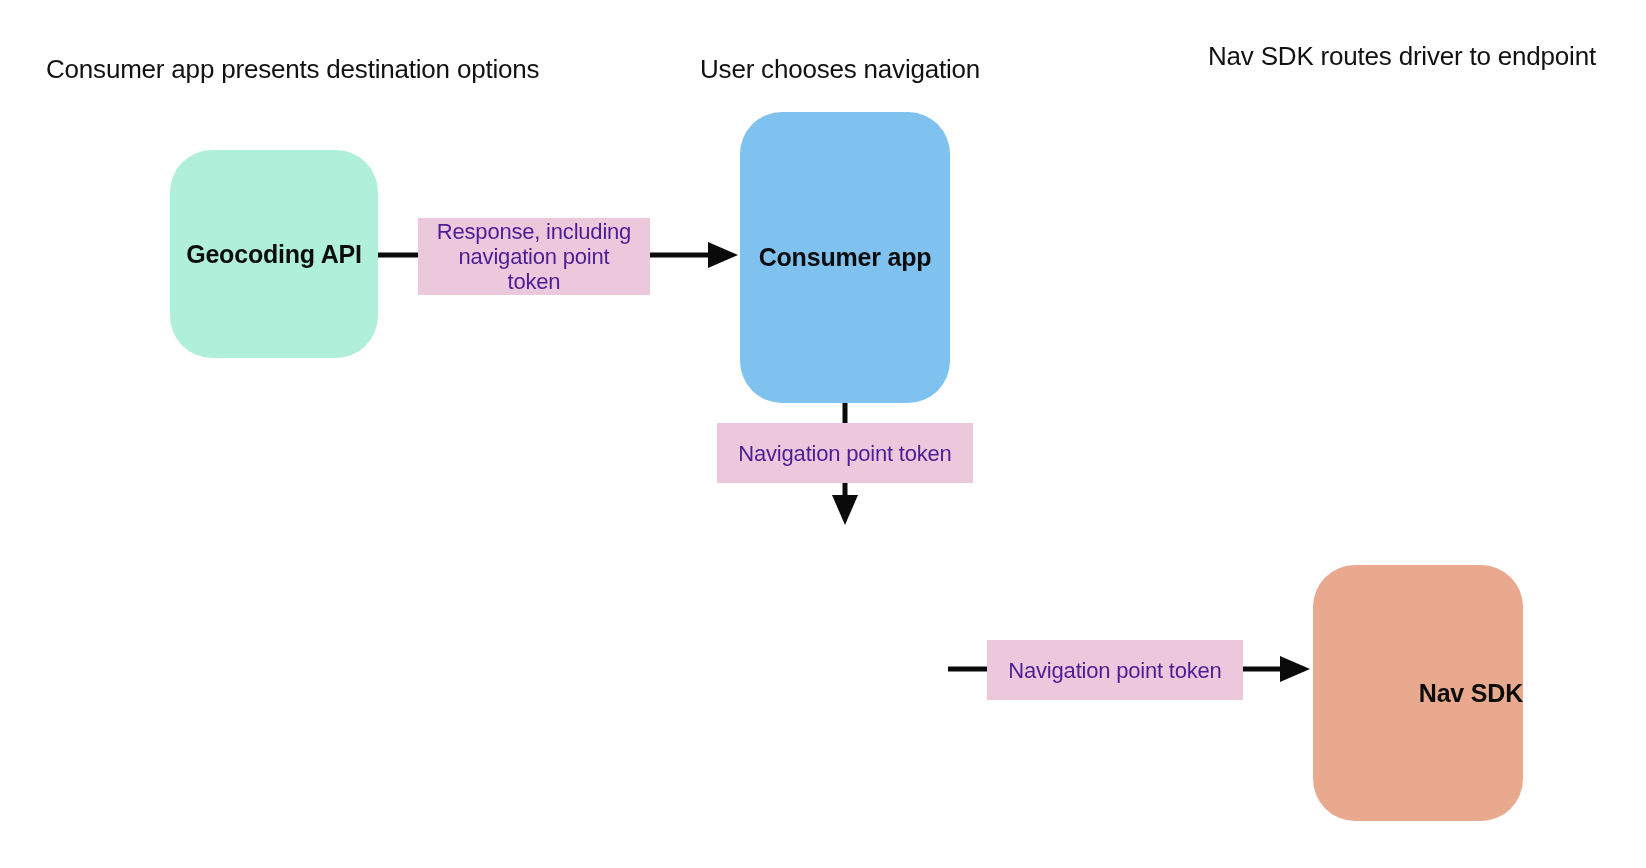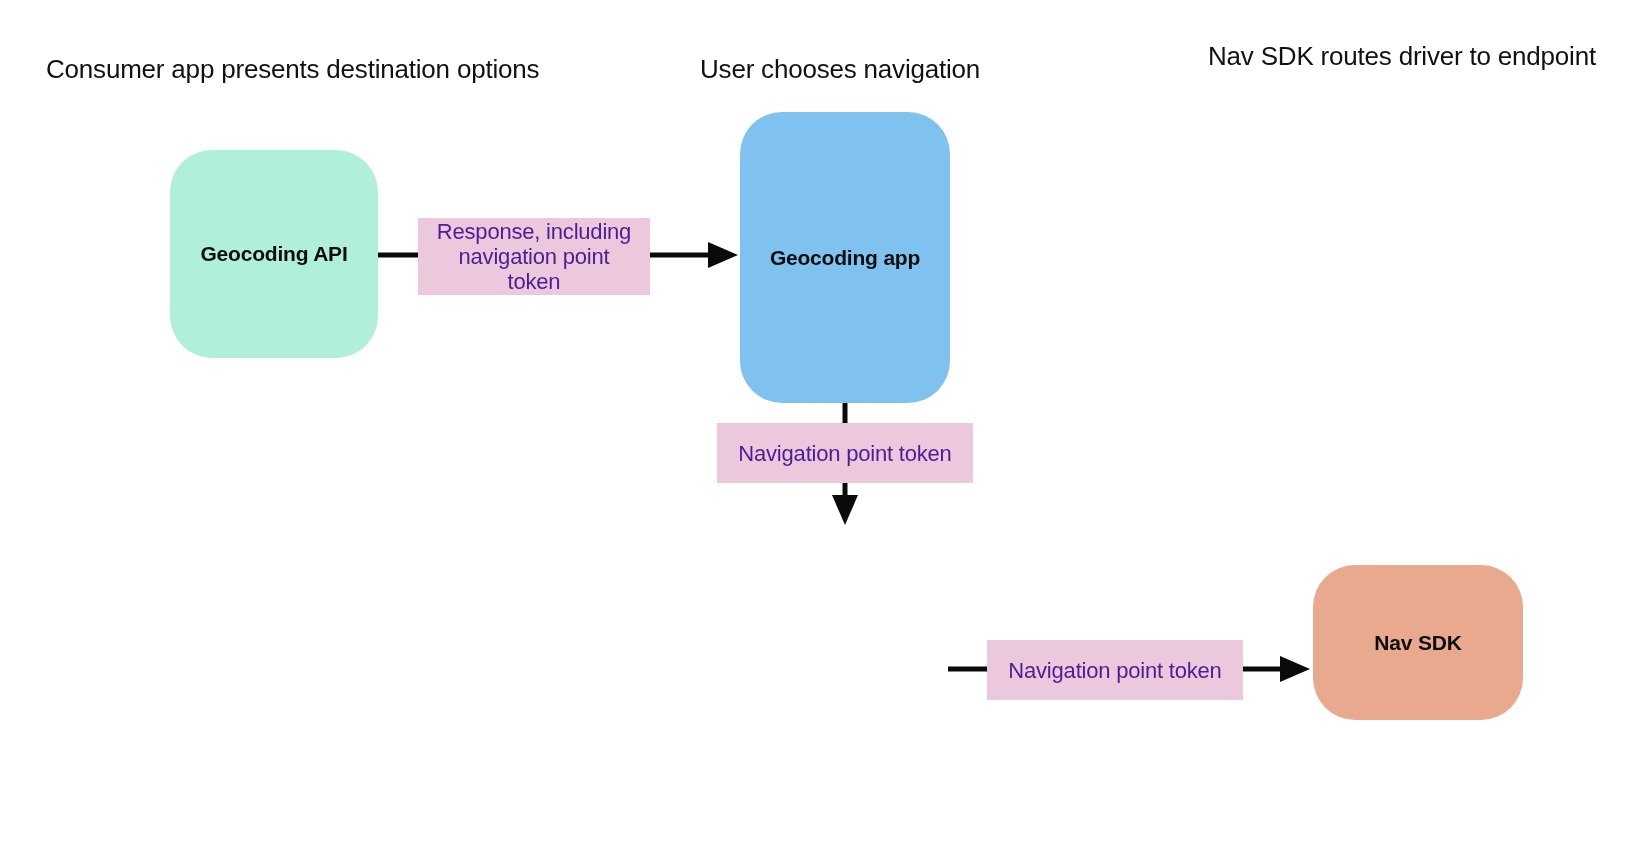--- a/index.html
+++ b/index.html
@@ -25,21 +25,21 @@
   }
   .node {
     position: absolute;
     border-radius: 42px;
     display: flex;
     align-items: center;
     justify-content: center;
     text-align: center;
   }
   .node .node-label {
-    font-size: 21px;
+    font-size: 25px;
     font-weight: 700;
     color: #0d0d0d;
     letter-spacing: -0.2px;
   }
   .edge-label {
     position: absolute;
     display: flex;
     align-items: center;
     justify-content: center;
     text-align: center;
@@ -85,25 +85,25 @@
       <line class="connector-line" x1="948" y1="669" x2="1282" y2="669" style="stroke: rgb(10, 10, 10);"></line>
       <polygon points="1280,656 1310,669 1280,682" style="fill: rgb(10, 10, 10);"></polygon>
     </g>
   </svg>
 
   <div class="node" style="left: 170px; top: 150px; width: 208px; height: 208px; background-color: rgb(176, 240, 218);">
     <span class="node-label">Geocoding API</span>
   </div>
 
   <div class="node" style="left: 740px; top: 112px; width: 210px; height: 291px; background-color: rgb(127, 194, 240);">
-    <span class="node-label">Geocoding app</span>
+    <span class="node-label">Consumer app</span>
   </div>
 
 
-  <div class="node" style="left: 1313px; top: 565px; width: 210px; height: 155px; background-color: rgb(232, 169, 143);">
+  <div class="node" style="left: 1313px; top: 565px; width: 210px; height: 256px; background-color: rgb(232, 169, 143); justify-content: flex-end;">
     <span class="node-label">Nav SDK</span>
   </div>
 
   <div class="edge-label" style="left: 418px; top: 218px; width: 232px; height: 77px; background-color: rgb(236, 200, 220);">Response, including
 navigation point
 token</div>
 
   <div class="edge-label" style="left: 717px; top: 423px; width: 256px; height: 60px; background-color: rgb(236, 200, 220);">Navigation point token</div>
 
   <div class="edge-label" style="left: 987px; top: 640px; width: 256px; height: 60px; background-color: rgb(236, 200, 220);">Navigation point token</div>

